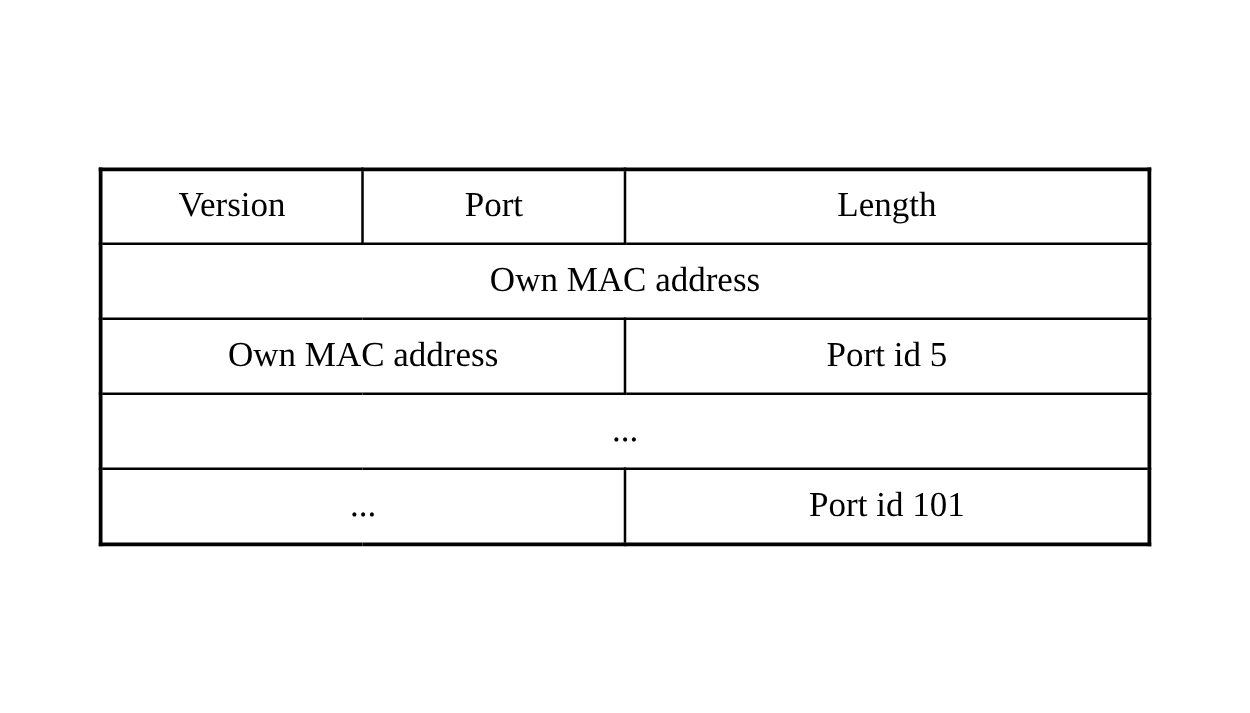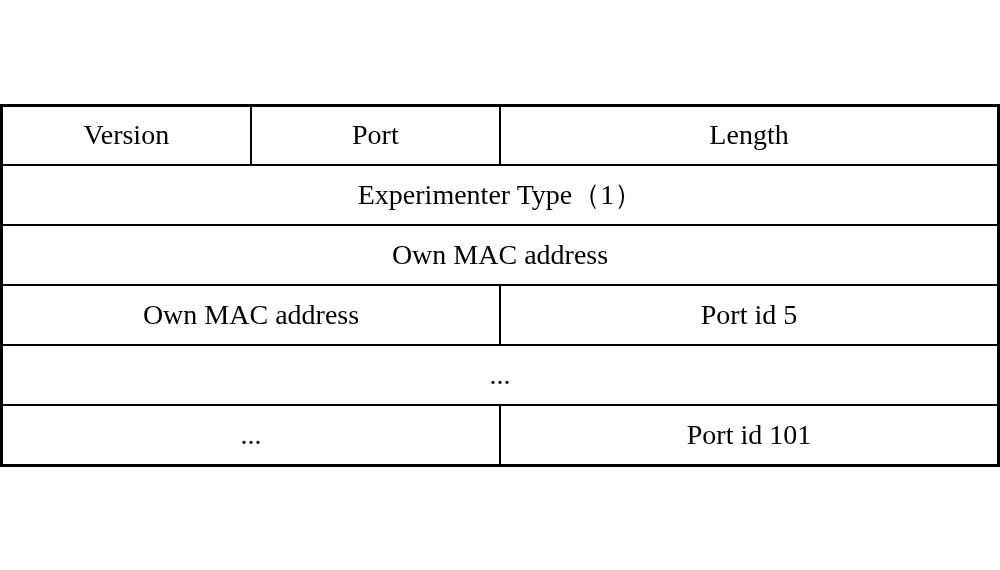--- a/index.html
+++ b/index.html
@@ -12,21 +12,21 @@
       height: 570px;
       background: #ffffff;
       font-family: "Times New Roman", Times, serif;
       font-size: 28px;
       color: #000000;
       display: flex;
       align-items: center;
       justify-content: center;
     }
     .packet-table {
-      width: 1000px;
+      width: 842px;
       border-collapse: collapse;
       border: 3px solid #000000;
     }
     .packet-table td {
       border: 2px solid #000000;
       text-align: center;
       vertical-align: middle;
       height: 60px;
       padding: 4px 8px;
     }
@@ -41,23 +41,20 @@
 <body>
 
 <table class="packet-table">
   <tbody>
       <tr>
     <td class="col-quarter">Version</td>
     <td class="col-quarter">Port</td>
     <td class="col-half" colspan="2">Length</td>
   </tr>
   <tr>
-    <td colspan="4">Experimenter Type（1）</td>
-  </tr>
-  <tr>
     <td colspan="4">Own MAC address</td>
   </tr>
   <tr>
     <td colspan="2" class="col-half">Own MAC address</td>
     <td colspan="2" class="col-half">Port id 5</td>
   </tr>
   <tr>
     <td colspan="4">...</td>
   </tr>
   <tr>

